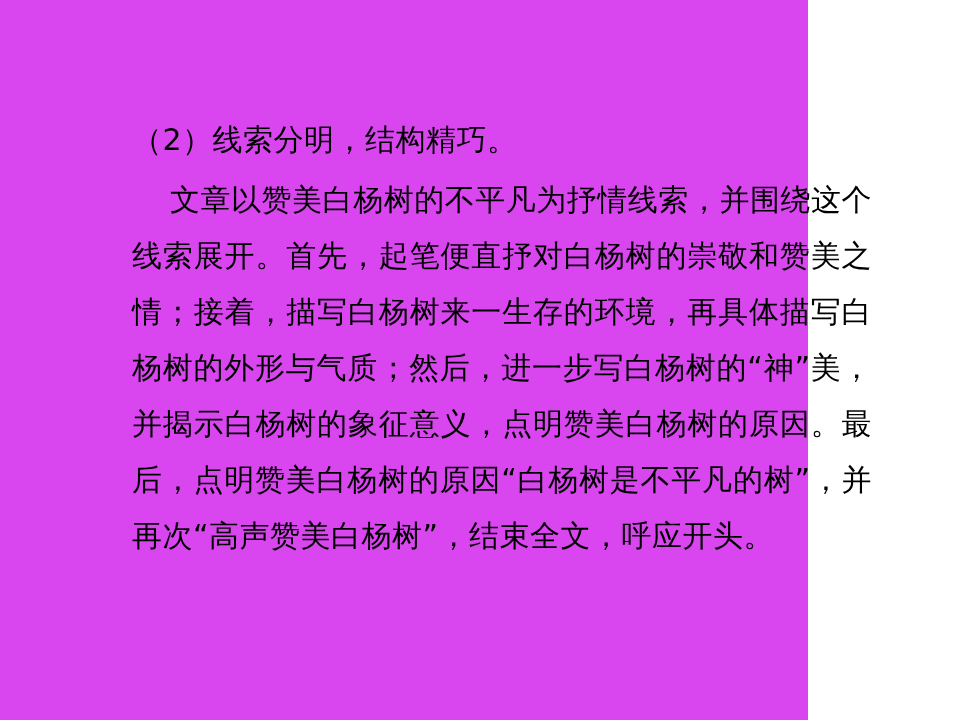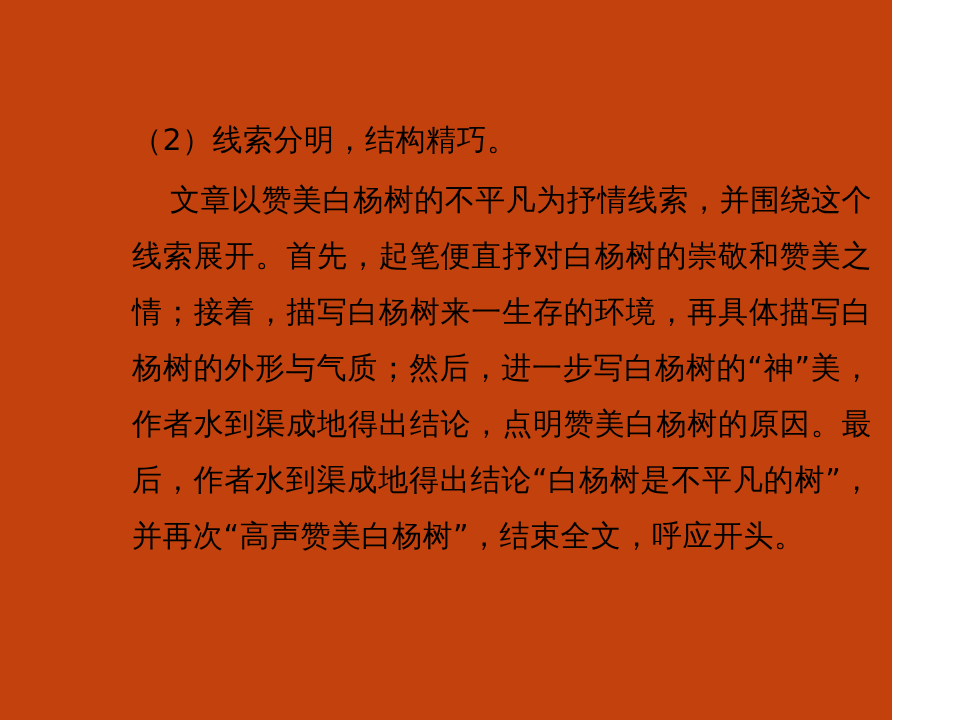--- a/index.html
+++ b/index.html
@@ -8,23 +8,23 @@
   }
   body {
     width: 960px;
     height: 720px;
     background: #ffffff;
     font-family: "DejaVu Sans", "Liberation Sans", sans-serif;
     overflow: hidden;
   }
   .slide {
     position: relative;
-    width: 892px;
+    width: 808px;
     height: 720px;
-    background: #c2410c;
+    background: #d946ef;
     box-sizing: border-box;
   }
   .content-block {
     position: absolute;
     left: 132px;
     top: 112px;
     width: 740px;
   }
   .para {
     color: #000000;
@@ -42,15 +42,15 @@
   .para.body {
     text-indent: 38px;
   }
 </style>
 </head>
 <body>
 
 <div class="slide">
   <div class="content-block">
     <p class="para first">（2）线索分明，结构精巧。</p>
-    <p class="para body">文章以赞美白杨树的不平凡为抒情线索，并围绕这个线索展开。首先，起笔便直抒对白杨树的崇敬和赞美之情；接着，描写白杨树来一生存的环境，再具体描写白杨树的外形与气质；然后，进一步写白杨树的“神”美，作者水到渠成地得出结论，点明赞美白杨树的原因。最后，作者水到渠成地得出结论“白杨树是不平凡的树”，并再次“高声赞美白杨树”，结束全文，呼应开头。</p>
+    <p class="para body">文章以赞美白杨树的不平凡为抒情线索，并围绕这个线索展开。首先，起笔便直抒对白杨树的崇敬和赞美之情；接着，描写白杨树来一生存的环境，再具体描写白杨树的外形与气质；然后，进一步写白杨树的“神”美，并揭示白杨树的象征意义，点明赞美白杨树的原因。最后，点明赞美白杨树的原因“白杨树是不平凡的树”，并再次“高声赞美白杨树”，结束全文，呼应开头。</p>
   </div>
 </div>
 
 </body></html>

